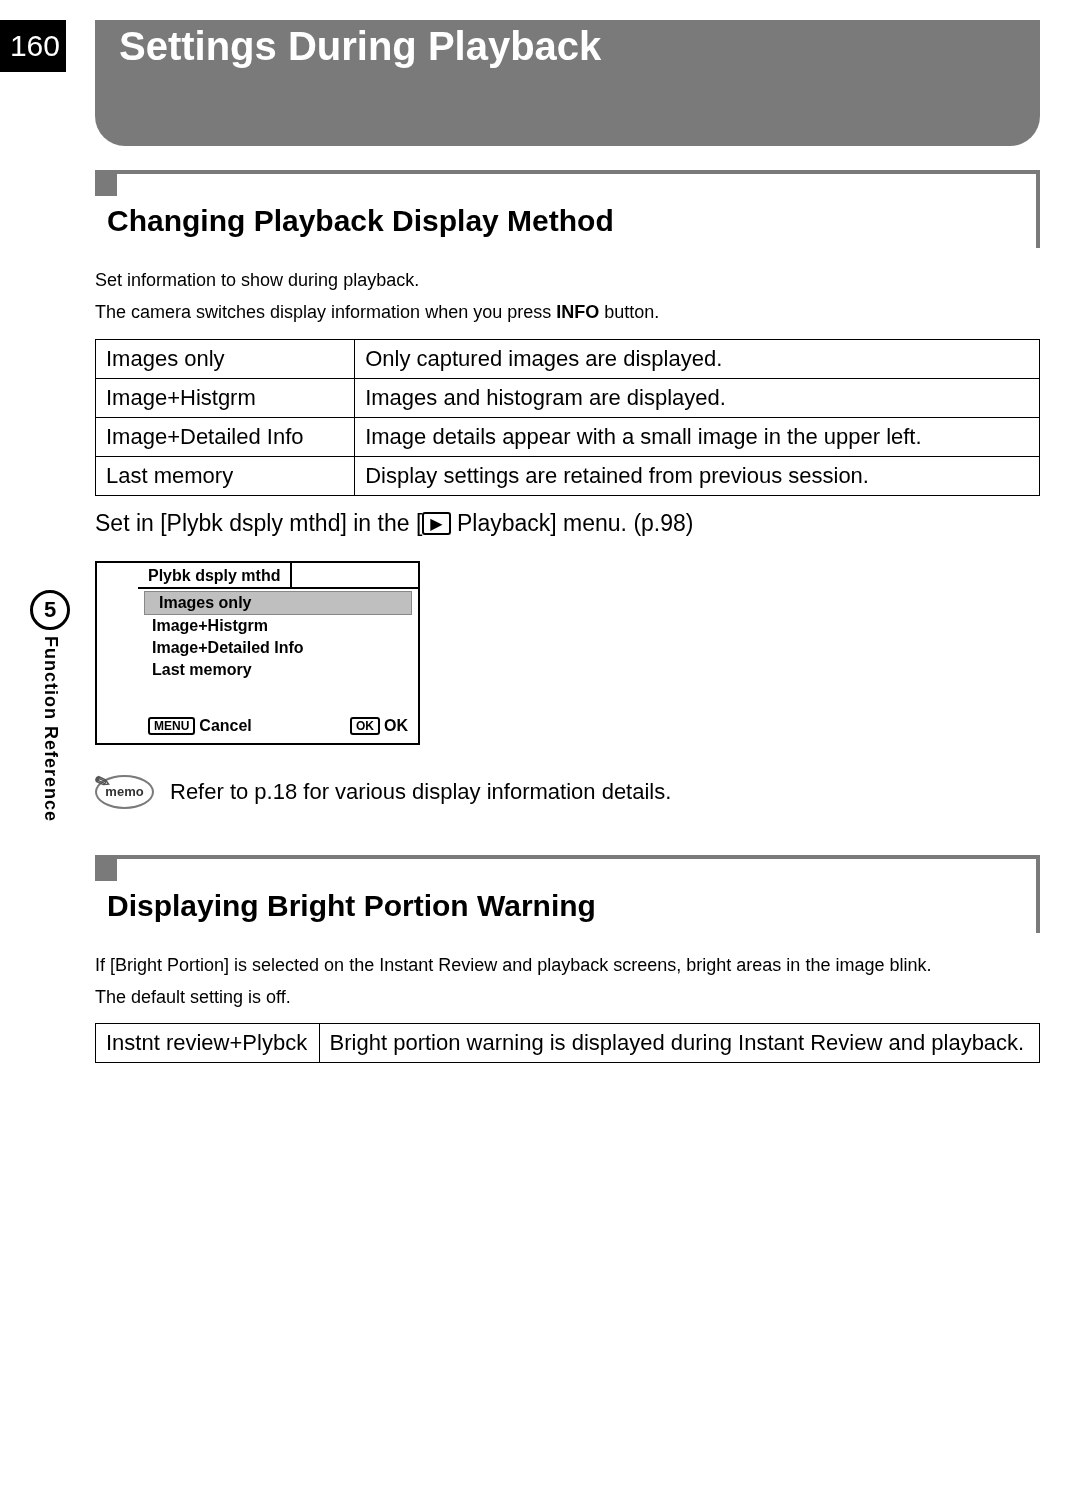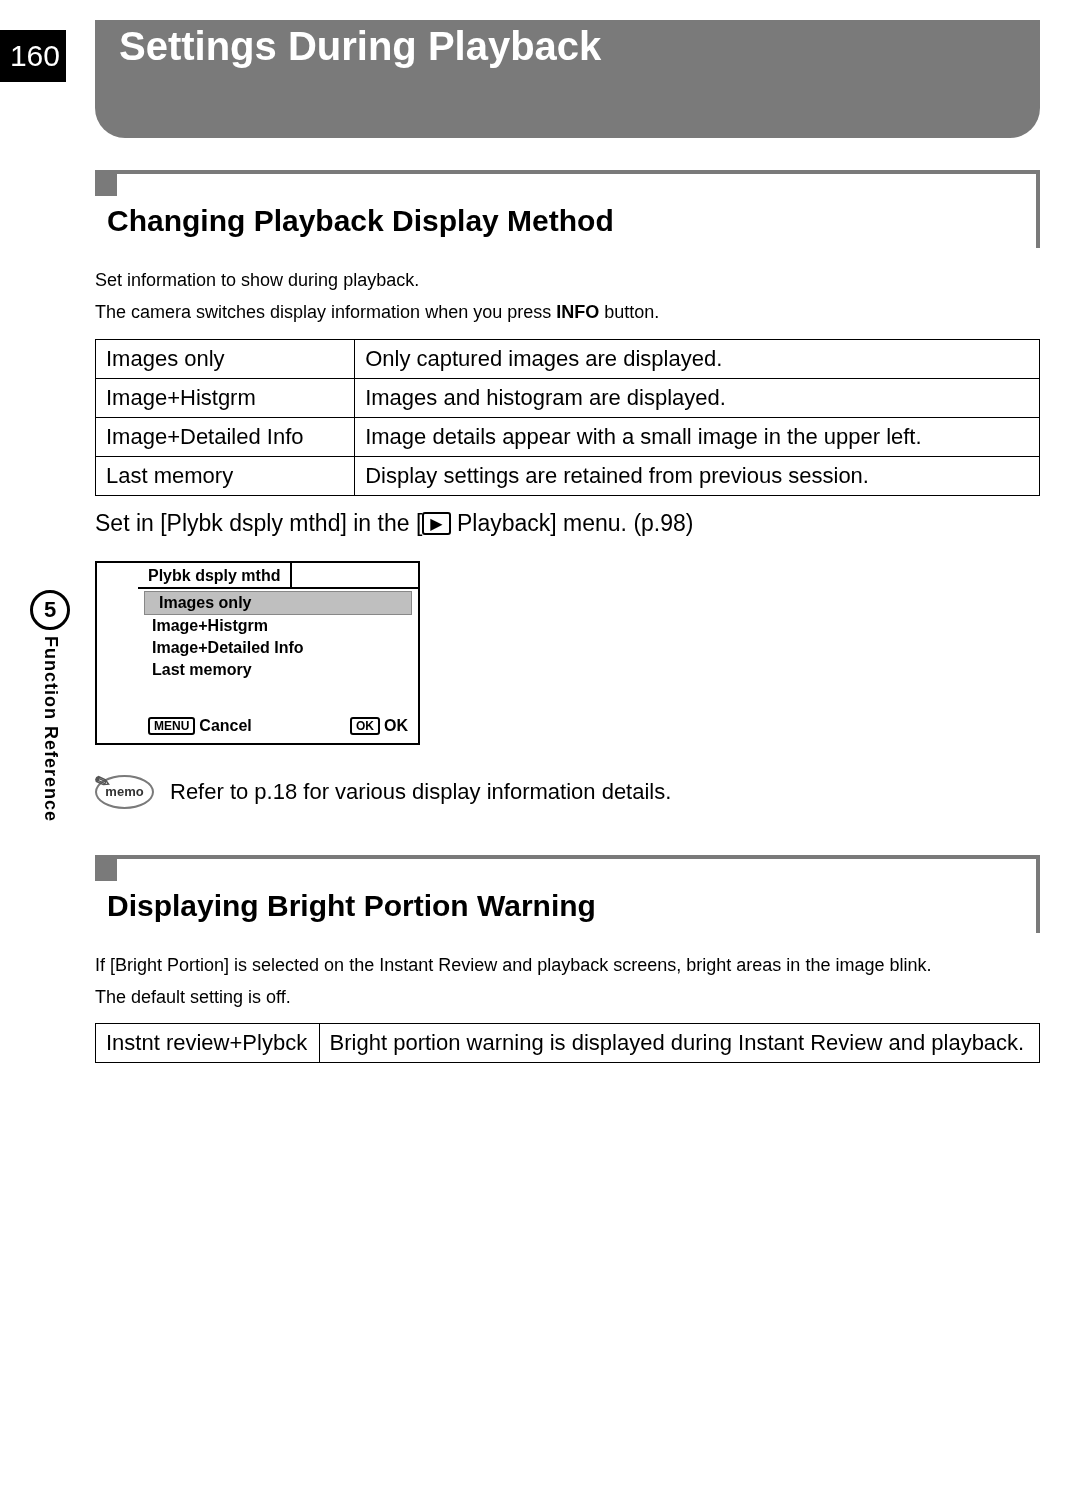--- a/index.html
+++ b/index.html
@@ -15,21 +15,21 @@
     width: 1080px;
     padding-bottom: 60px;
   }
   .header-bar {
     position: relative;
     height: 130px;
   }
   .page-number-box {
     position: absolute;
     left: 0;
-    top: 30px;
+    top: 20px;
     width: 60px;
     height: 52px;
     background: #000;
     color: #fff;
     font-size: 30px;
     display: flex;
     align-items: center;
     justify-content: flex-end;
     padding-right: 6px;
   }
@@ -37,21 +37,21 @@
     position: absolute;
     left: 95px;
     top: 20px;
     right: 40px;
     height: 110px;
     background: #7a7a7a;
     border-radius: 0 0 30px 30px;
     color: #fff;
     font-size: 40px;
     font-weight: bold;
-    padding: 4px 0 4px 24px;
+    padding: 4px 0 12px 24px;
   }
   .content {
     margin: 30px 40px 0 95px;
   }
   .section-heading {
     border-right: 4px solid #7a7a7a;
     border-top: 4px solid #7a7a7a;
     position: relative;
     margin-top: 40px;
     margin-bottom: 20px;

